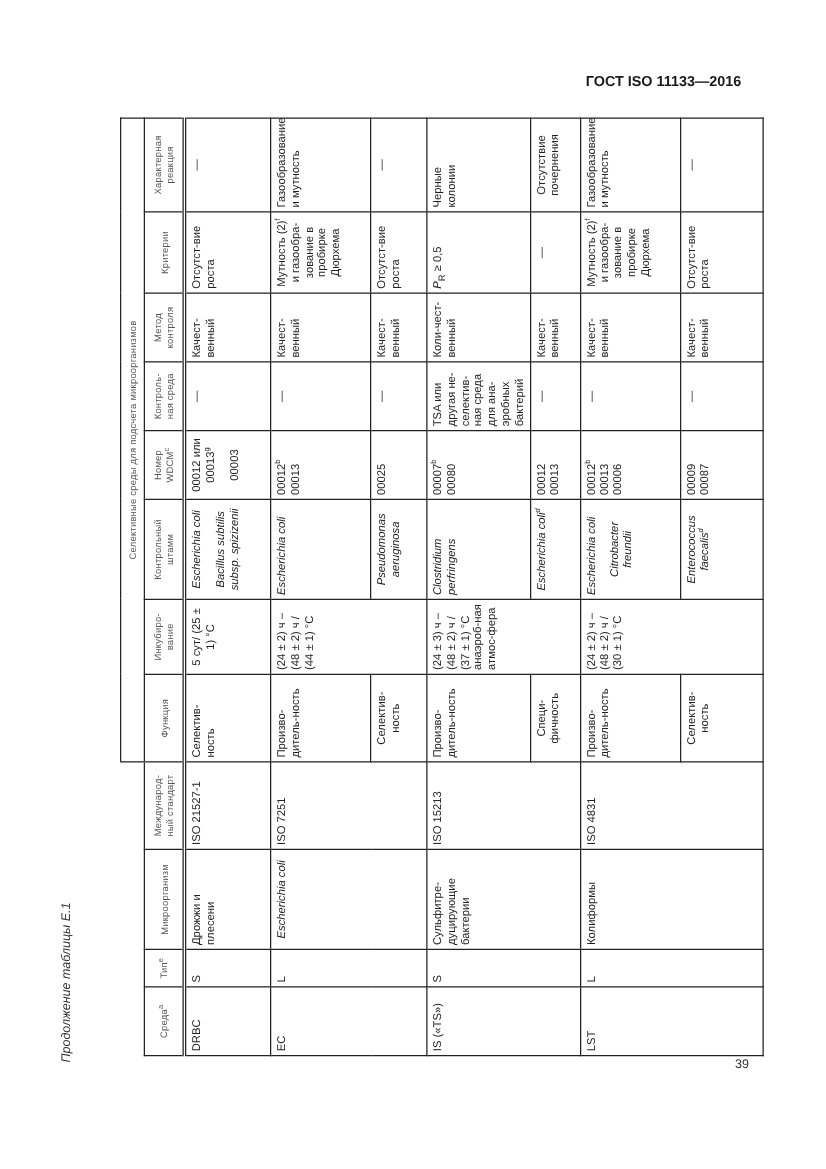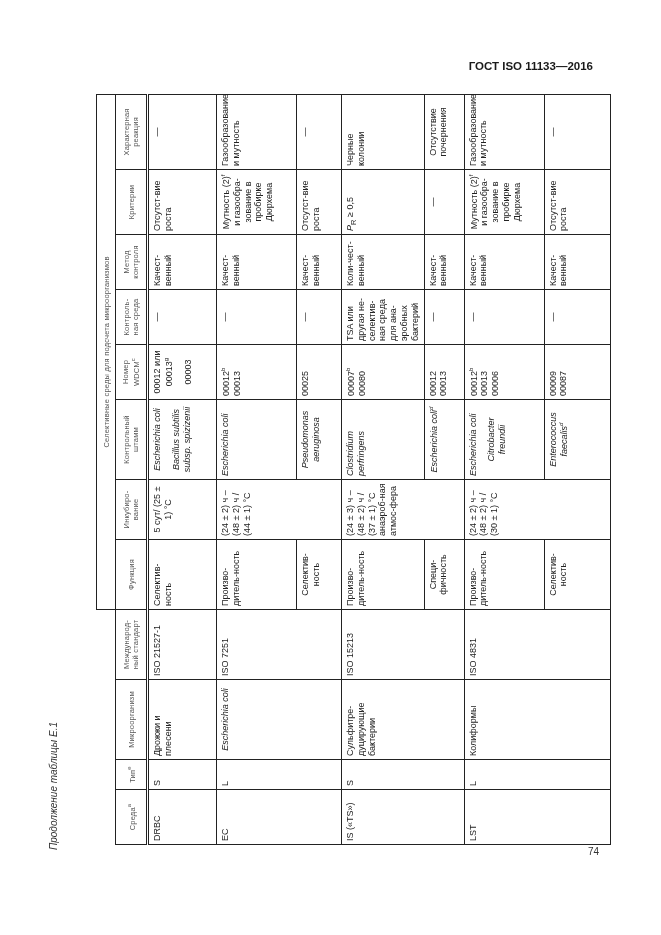--- a/index.html
+++ b/index.html
@@ -148,13 +148,13 @@
     <td>00009 00087</td>
     <td class="c">—</td>
     <td>Качест-венный</td>
     <td>Отсутст-вие роста</td>
     <td class="c">—</td>
   </tr>
 </tbody>
     </table>
 </div>
 
-<div class="page-num">74</div>
+<div class="page-num">39</div>
 
 </body></html>

